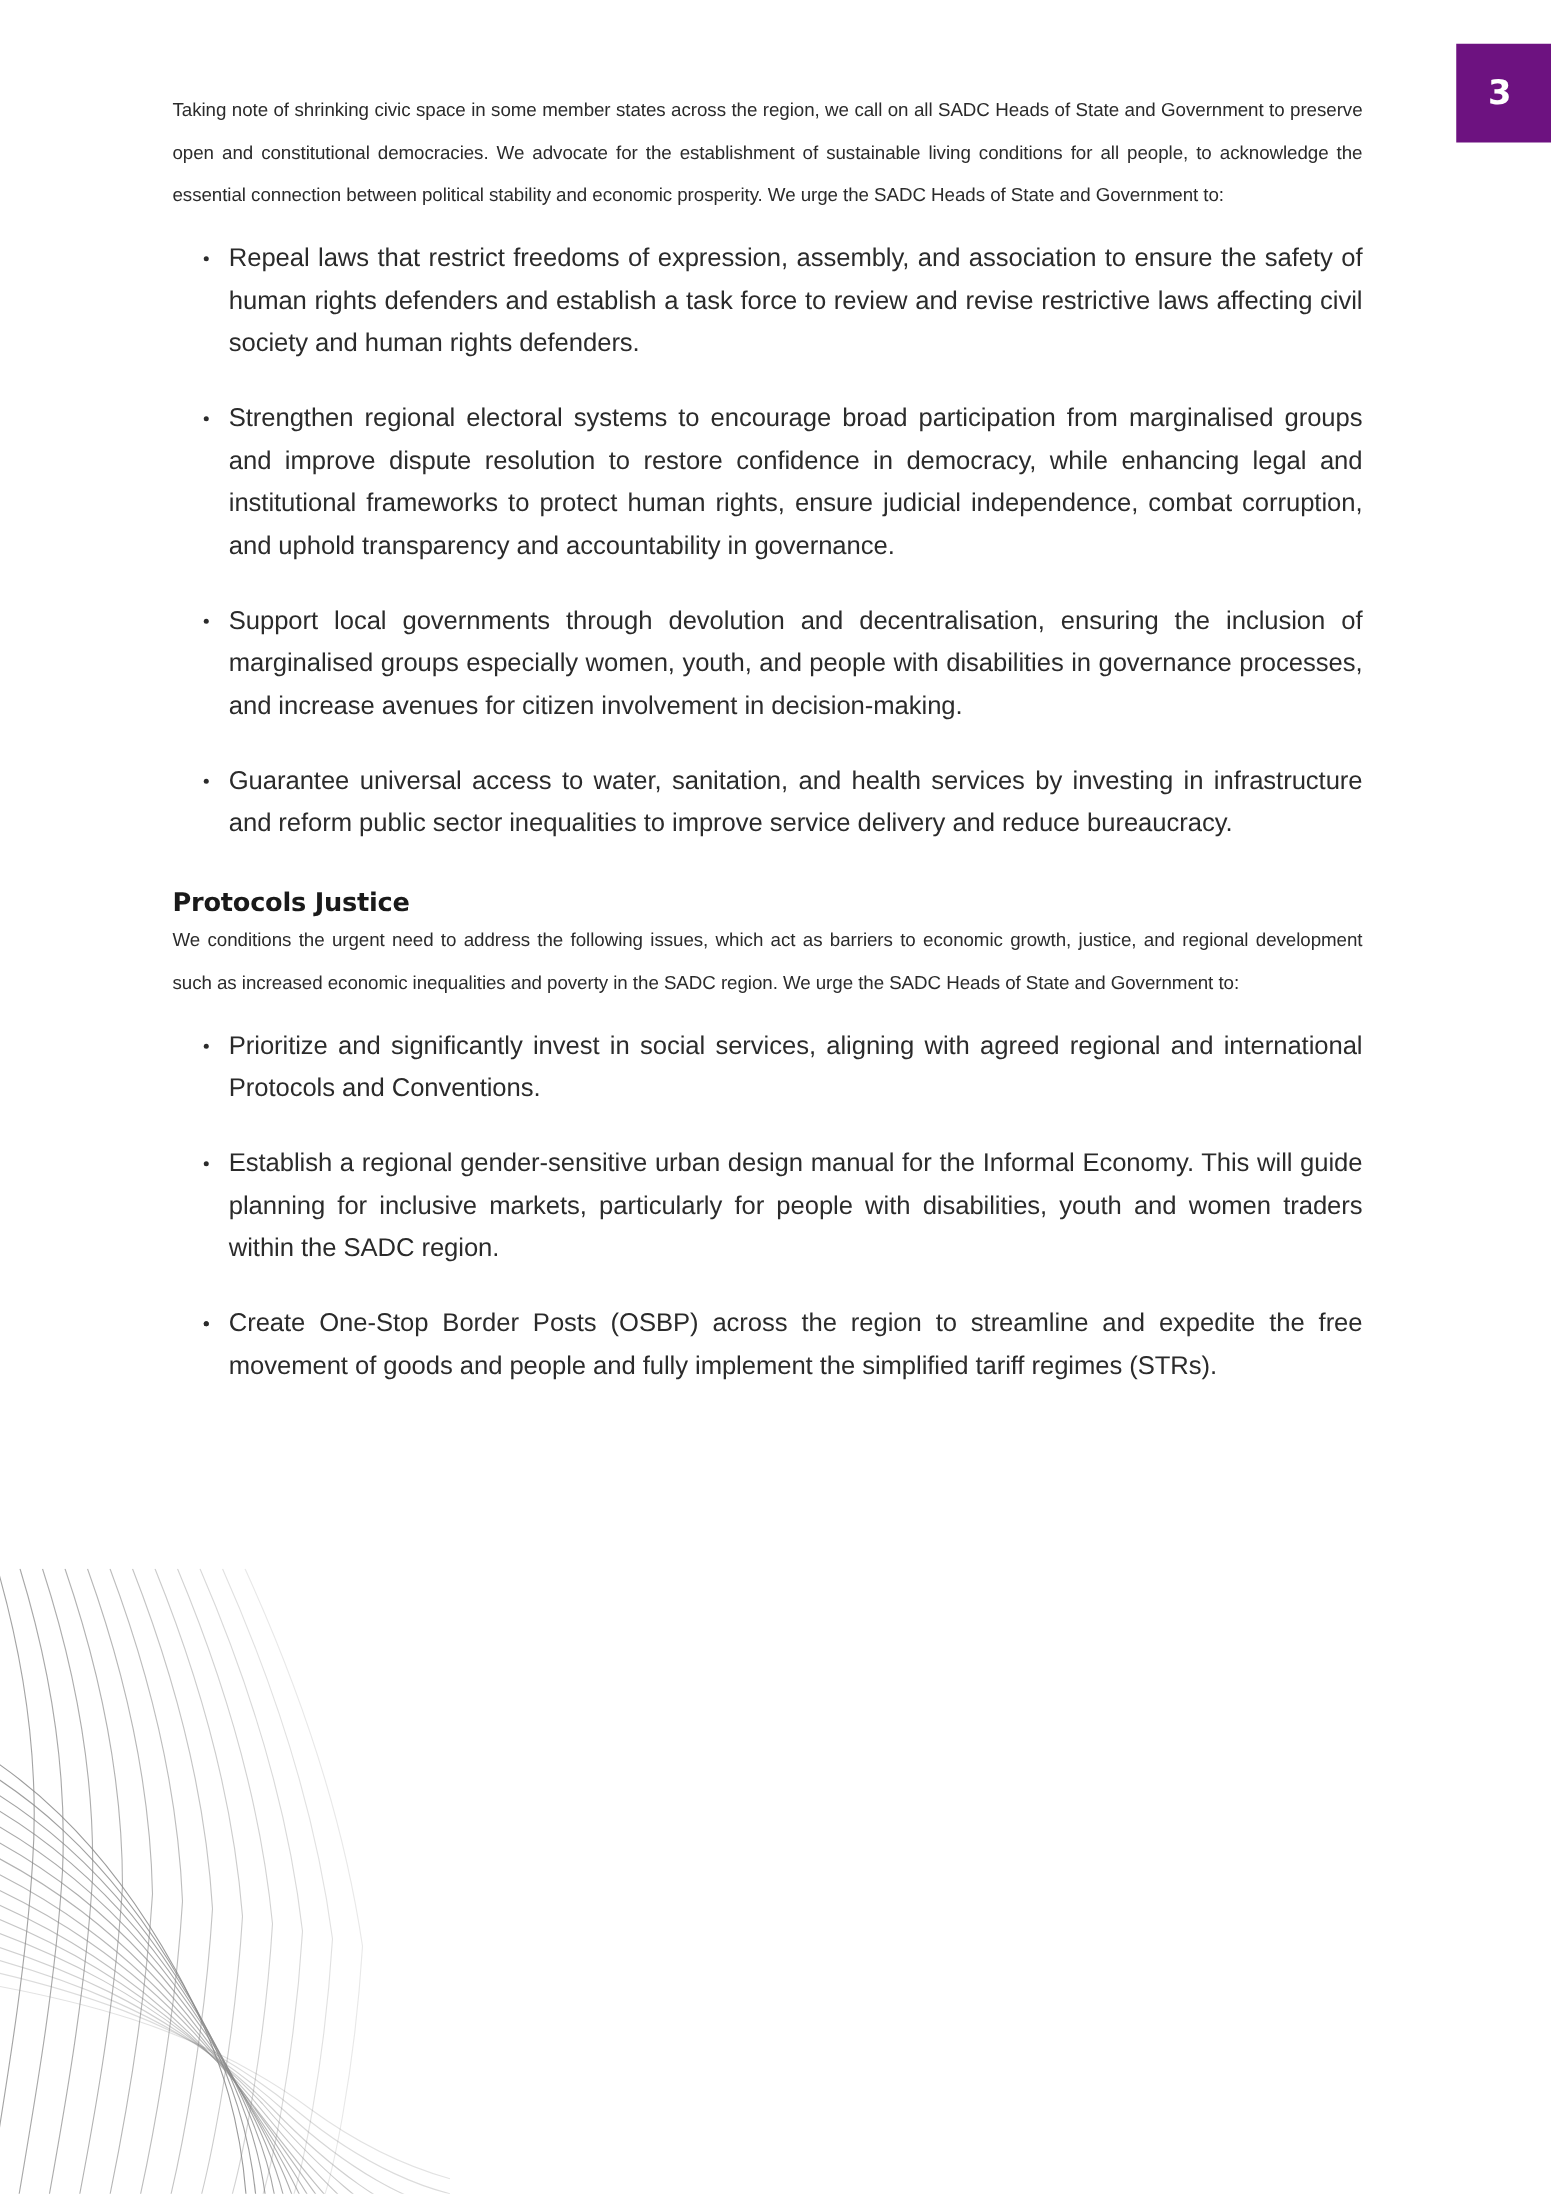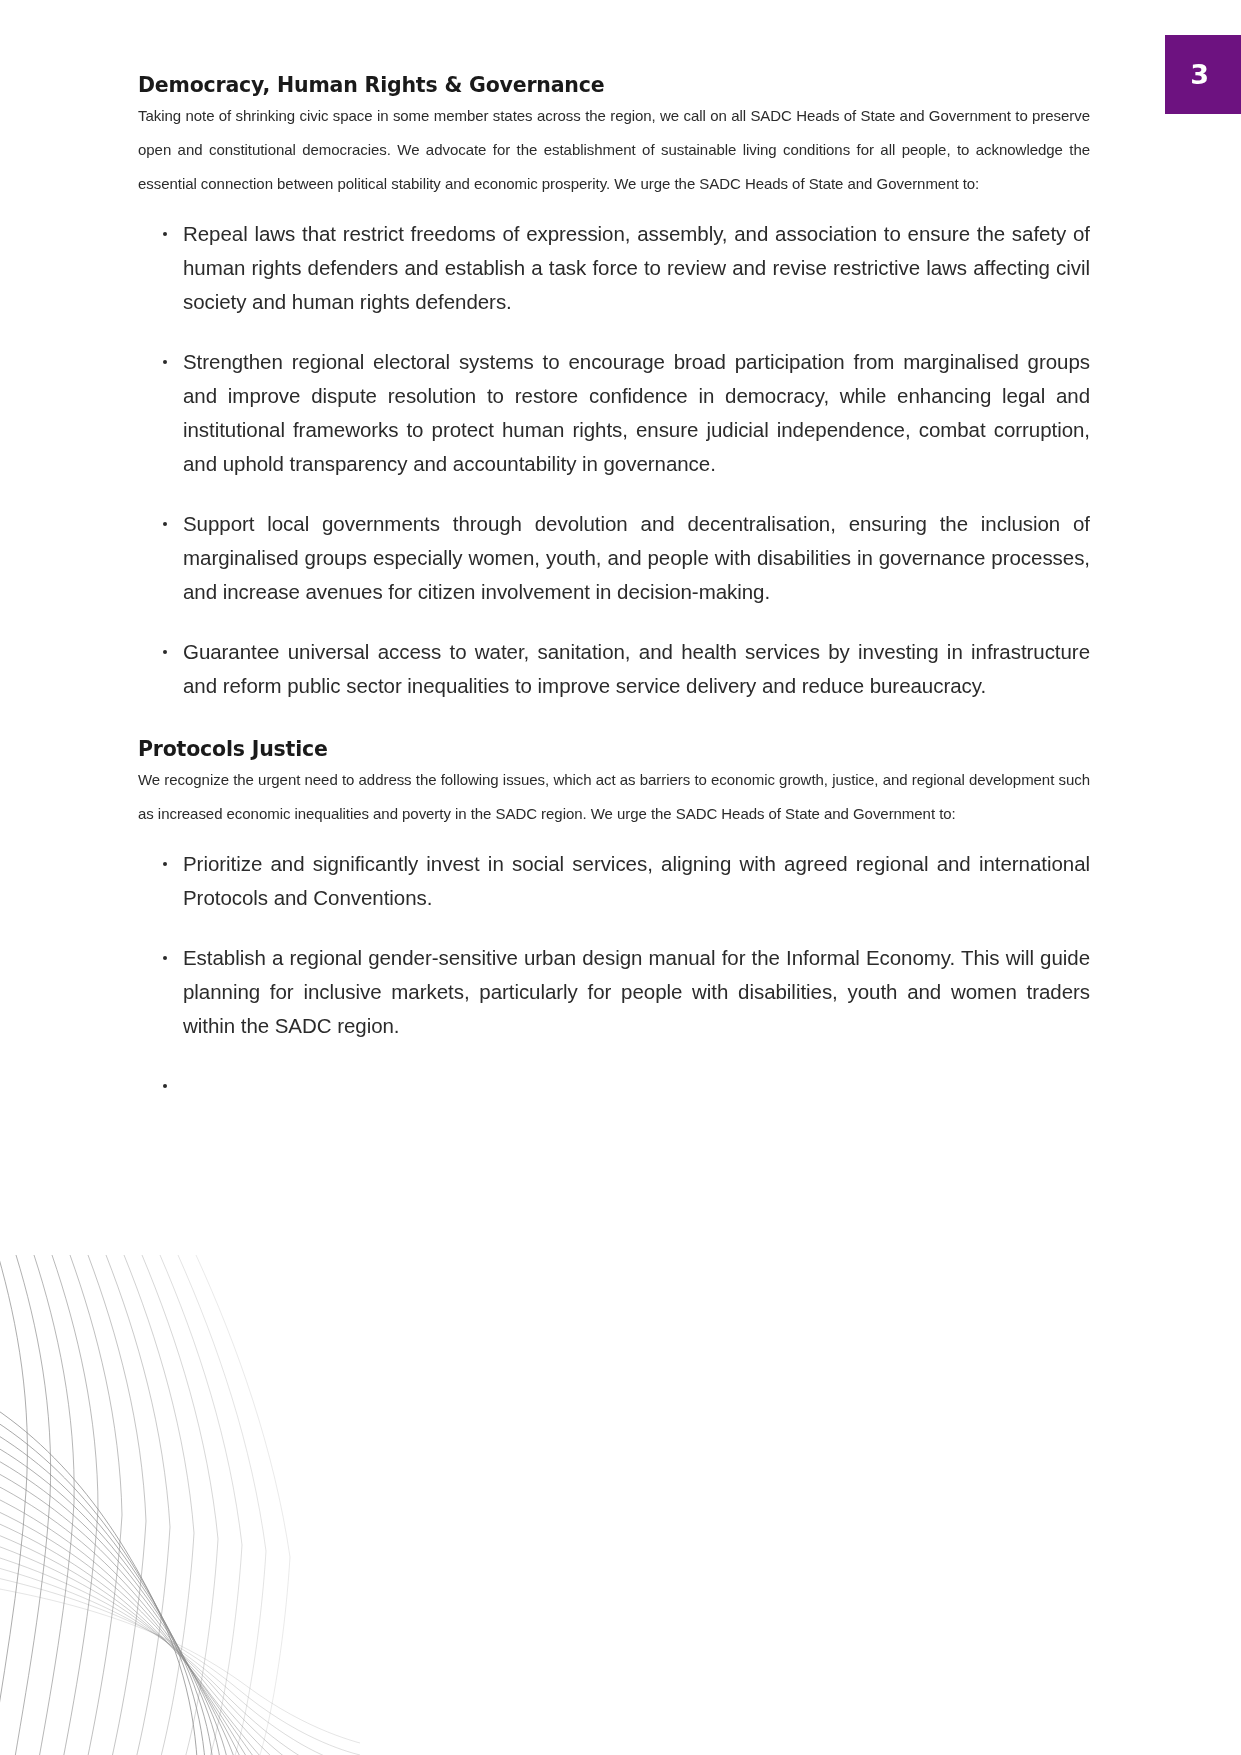--- a/index.html
+++ b/index.html
@@ -148,21 +148,20 @@
       <path d="M220,0 C258,88 290,186 302,290 C296,386 278,484 264,520" opacity="0.32"></path>
       <path d="M238,0 C278,90 312,190 326,296 C320,392 302,490 288,520" opacity="0.26"></path>
       <path d="M256,0 C298,92 334,194 350,302 C344,398 326,496 312,520" opacity="0.20"></path>
     </g>
   </svg>
 </div>
 
 <div class="content">
 
   <section>
-    <h2 class="section-heading">Democracy, Human Rights &amp; Governance</h2>
     <p class="body-par">Taking note of shrinking civic space in some member states across the region, we call on all SADC Heads of State and Government to preserve open and constitutional democracies. We advocate for the establishment of sustainable living conditions for all people, to acknowledge the essential connection between political stability and economic prosperity. We urge the SADC Heads of State and Government to:</p>
 
     <ul class="bullets list-gap-1">
       <li>
         <span class="dot"></span>
         <span>Repeal laws that restrict freedoms of expression, assembly, and association to ensure the safety of human rights defenders and establish a task force to review and revise restrictive laws affecting civil society and human rights defenders.</span>
       </li>
       <li>
         <span class="dot"></span>
         <span>Strengthen regional electoral systems to encourage broad participation from marginalised groups and improve dispute resolution to restore confidence in democracy, while enhancing legal and institutional frameworks to protect human rights, ensure judicial independence, combat corruption, and uphold transparency and accountability in governance.</span>
@@ -173,30 +172,34 @@
       </li>
       <li>
         <span class="dot"></span>
         <span>Guarantee universal access to water, sanitation, and health services by investing in infrastructure and reform public sector inequalities to improve service delivery and reduce bureaucracy.</span>
       </li>
     </ul>
   </section>
 
   <section class="gap-before-heading">
     <h2 class="section-heading">Protocols Justice</h2>
-    <p class="body-par">We recognize the urgent need to address the following issues, which act as barriers to economic growth, justice, and regional development such as increased economic inequalities and poverty in the SADC region. We urge the SADC Heads of State and Government to:</p>
+    <p class="body-par">We conditions the urgent need to address the following issues, which act as barriers to economic growth, justice, and regional development such as increased economic inequalities and poverty in the SADC region. We urge the SADC Heads of State and Government to:</p>
 
     <ul class="bullets list-gap-2">
       <li>
         <span class="dot"></span>
         <span>Prioritize and significantly invest in social services, aligning with agreed regional and international Protocols and Conventions.</span>
       </li>
       <li>
         <span class="dot"></span>
         <span> Establish a regional gender-sensitive urban design manual for the Informal Economy. This will guide planning for inclusive markets, particularly for people with disabilities, youth and women traders within the SADC region.</span>
       </li>
       <li>
         <span class="dot"></span>
+      </li>
+      <li>
+        <span class="dot"></span>
+        <span>Create One-Stop Border Posts (OSBP) across the region to streamline and expedite the free movement of goods and people and fully implement the simplified tariff regimes (STRs).</span>
       </li>
     </ul>
   </section>
 
 </div>
 
 </body></html>

